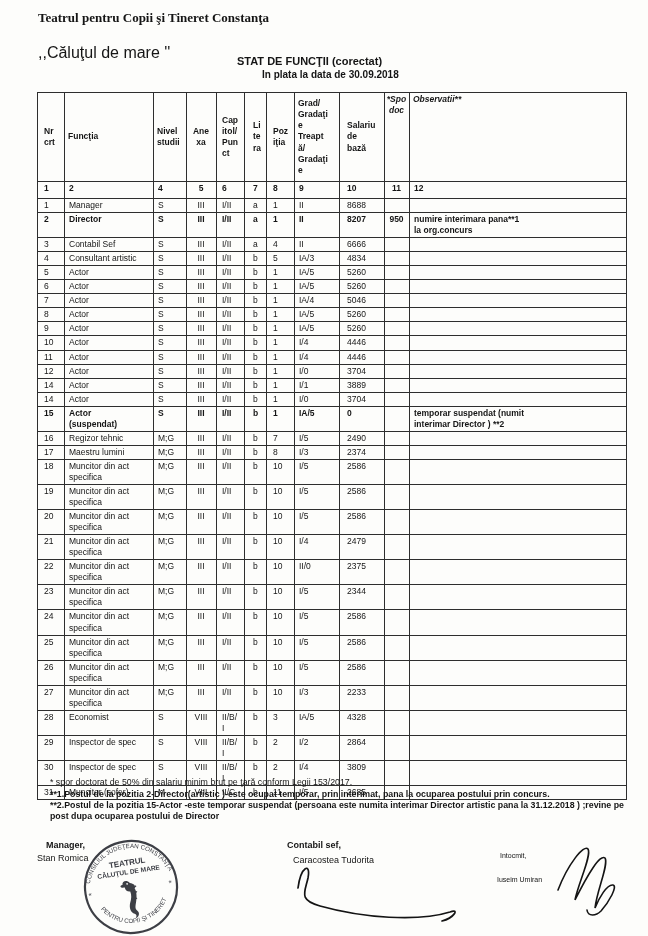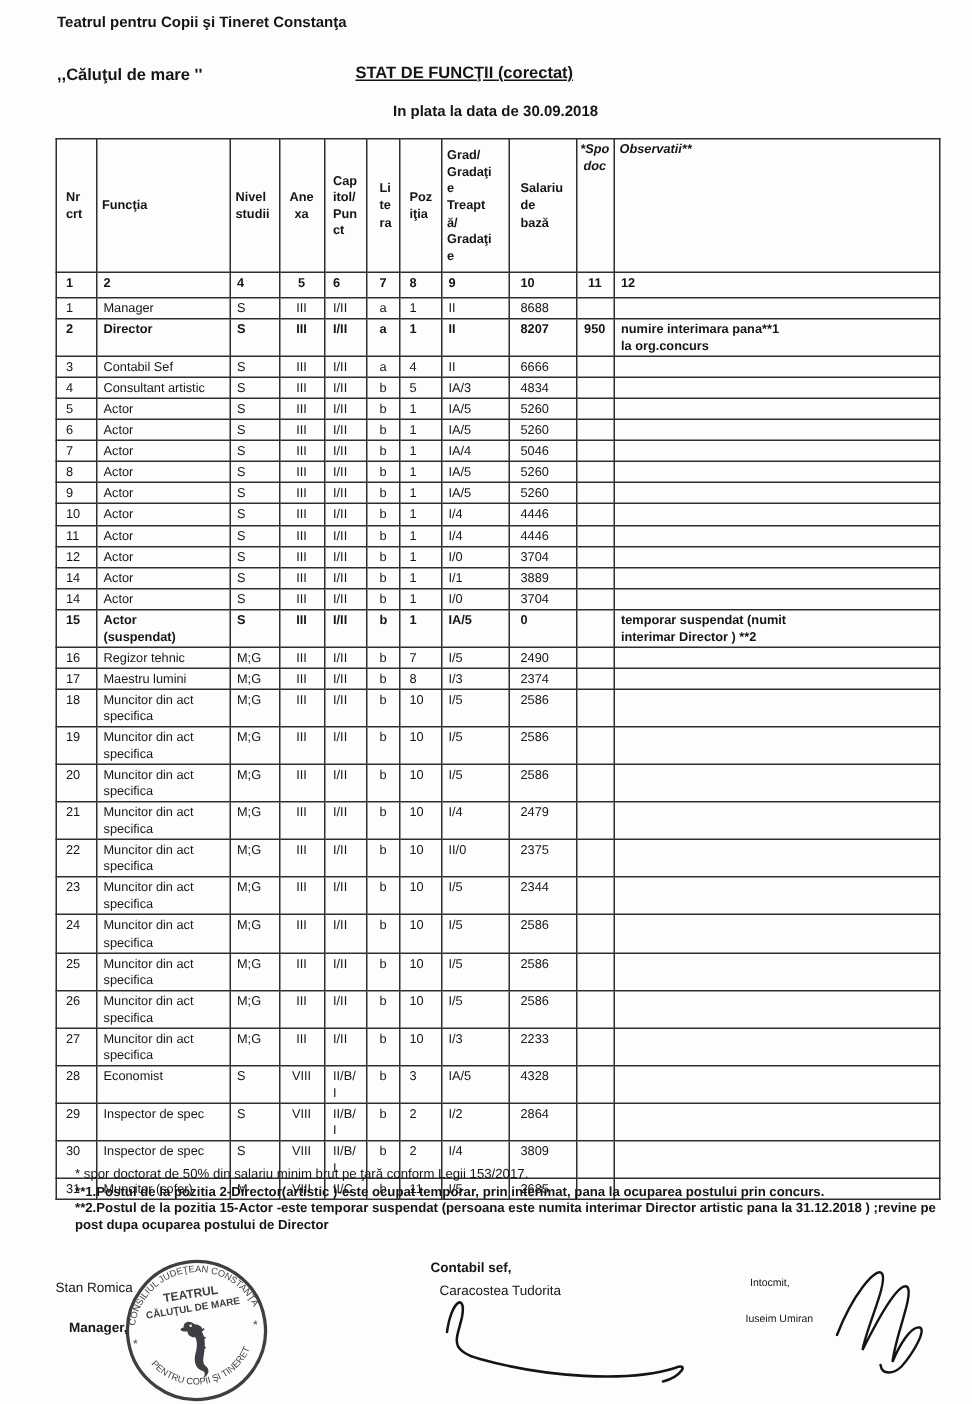--- a/index.html
+++ b/index.html
@@ -5,23 +5,23 @@
   html,body { margin:0; padding:0; }
   .page {
     position: relative;
     width: 648px;
     height: 936px;
     background: #fdfdfb;
     font-family: "Liberation Sans", sans-serif;
     color: #151515;
     overflow: hidden;
   }
-  .org-name    { position:absolute; left:38px; top:10px;  font-size:10px; font-weight:bold; }
-  .quote-line  { position:absolute; left:38px; top:44px;  font-size:11px; font-weight:bold; }
-  .doc-title   { position:absolute; left:237px; top:43px; font-size:11px; font-weight:bold;text-decoration:underline; }
+  .org-name    { position:absolute; left:38px; top:10px;  font-size:13px; font-weight:bold;font-family:Liberation Serif, serif; }
+  .quote-line  { position:absolute; left:38px; top:44px;  font-size:16px; font-weight:normal; }
+  .doc-title   { position:absolute; left:237px; top:55px; font-size:11px; font-weight:bold; }
   .date-line   { position:absolute; left:262px; top:69px; font-size:10px; font-weight:bold; }
 
   table.staff {
     position:absolute; left:37px; top:92px;
     border-collapse:collapse; table-layout:fixed;
     width:589px;
     font-size:8.5px; line-height:1.3;
   }
   table.staff th, table.staff td {
     border:1px solid #2e2e2e;
@@ -553,21 +553,21 @@
         </tr>
       </tbody>
   </table>
 
   <div class="footnotes">
     <div class="fn">* spor doctorat de 50% din salariu minim brut pe ţară conform Legii 153/2017.</div>
     <div class="fn bold">**1.Postul de la pozitia 2-Director(artistic )-este ocupat temporar, prin interimat, pana la ocuparea postului prin concurs.</div>
     <div class="fn bold">**2.Postul de la pozitia 15-Actor -este temporar suspendat (persoana este numita interimar Director artistic pana la 31.12.2018 ) ;revine pe post dupa ocuparea postului de Director</div>
   </div>
 
-  <div class="sig-label" style="left:46px; top:880px;">Manager,</div>
+  <div class="sig-label" style="left:46px; top:840px;">Manager,</div>
   <div class="sig-name" style="left:37px; top:853px;">Stan Romica</div>
 
   <div class="sig-label" style="left:287px; top:840px;">Contabil sef,</div>
   <div class="sig-name" style="left:293px; top:855px;">Caracostea Tudorita</div>
 
   <div class="sig-small" style="left:500px; top:852px;">Intocmit,</div>
   <div class="sig-small" style="left:497px; top:876px;">Iuseim Umiran</div>
 
   <svg class="stamp" viewBox="0 0 110 98">
     <g fill="none" stroke="#23252d">

